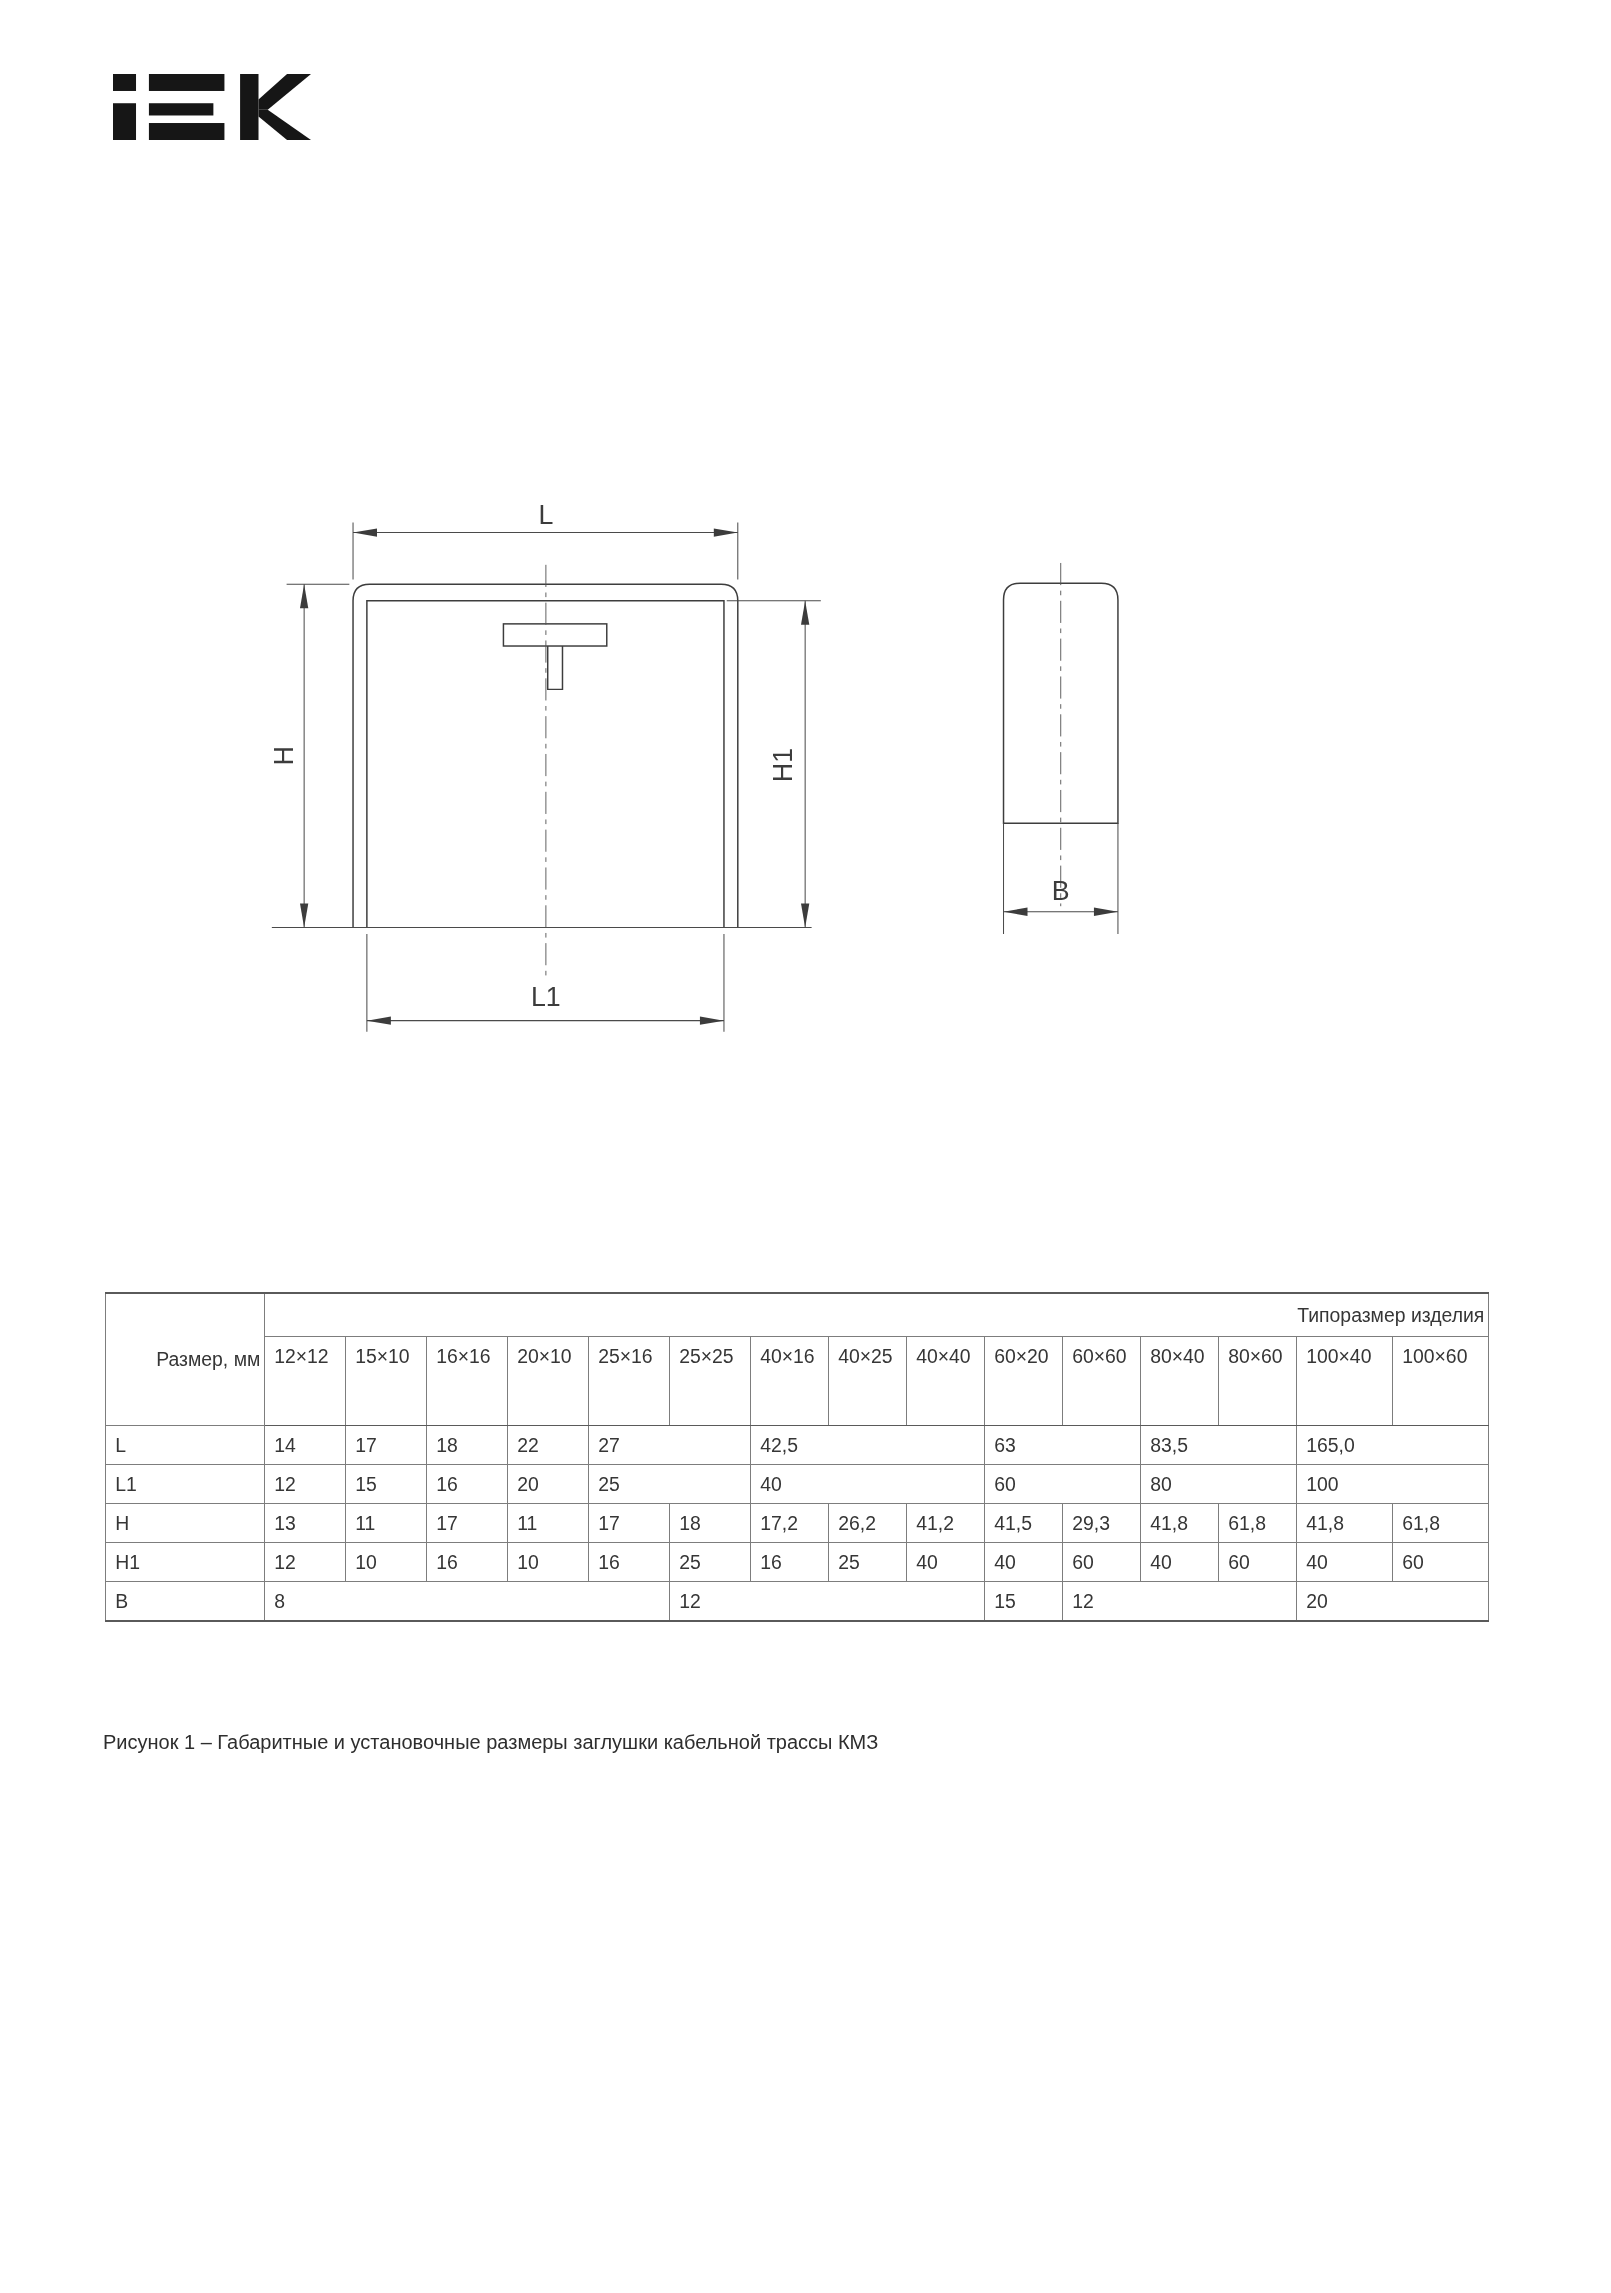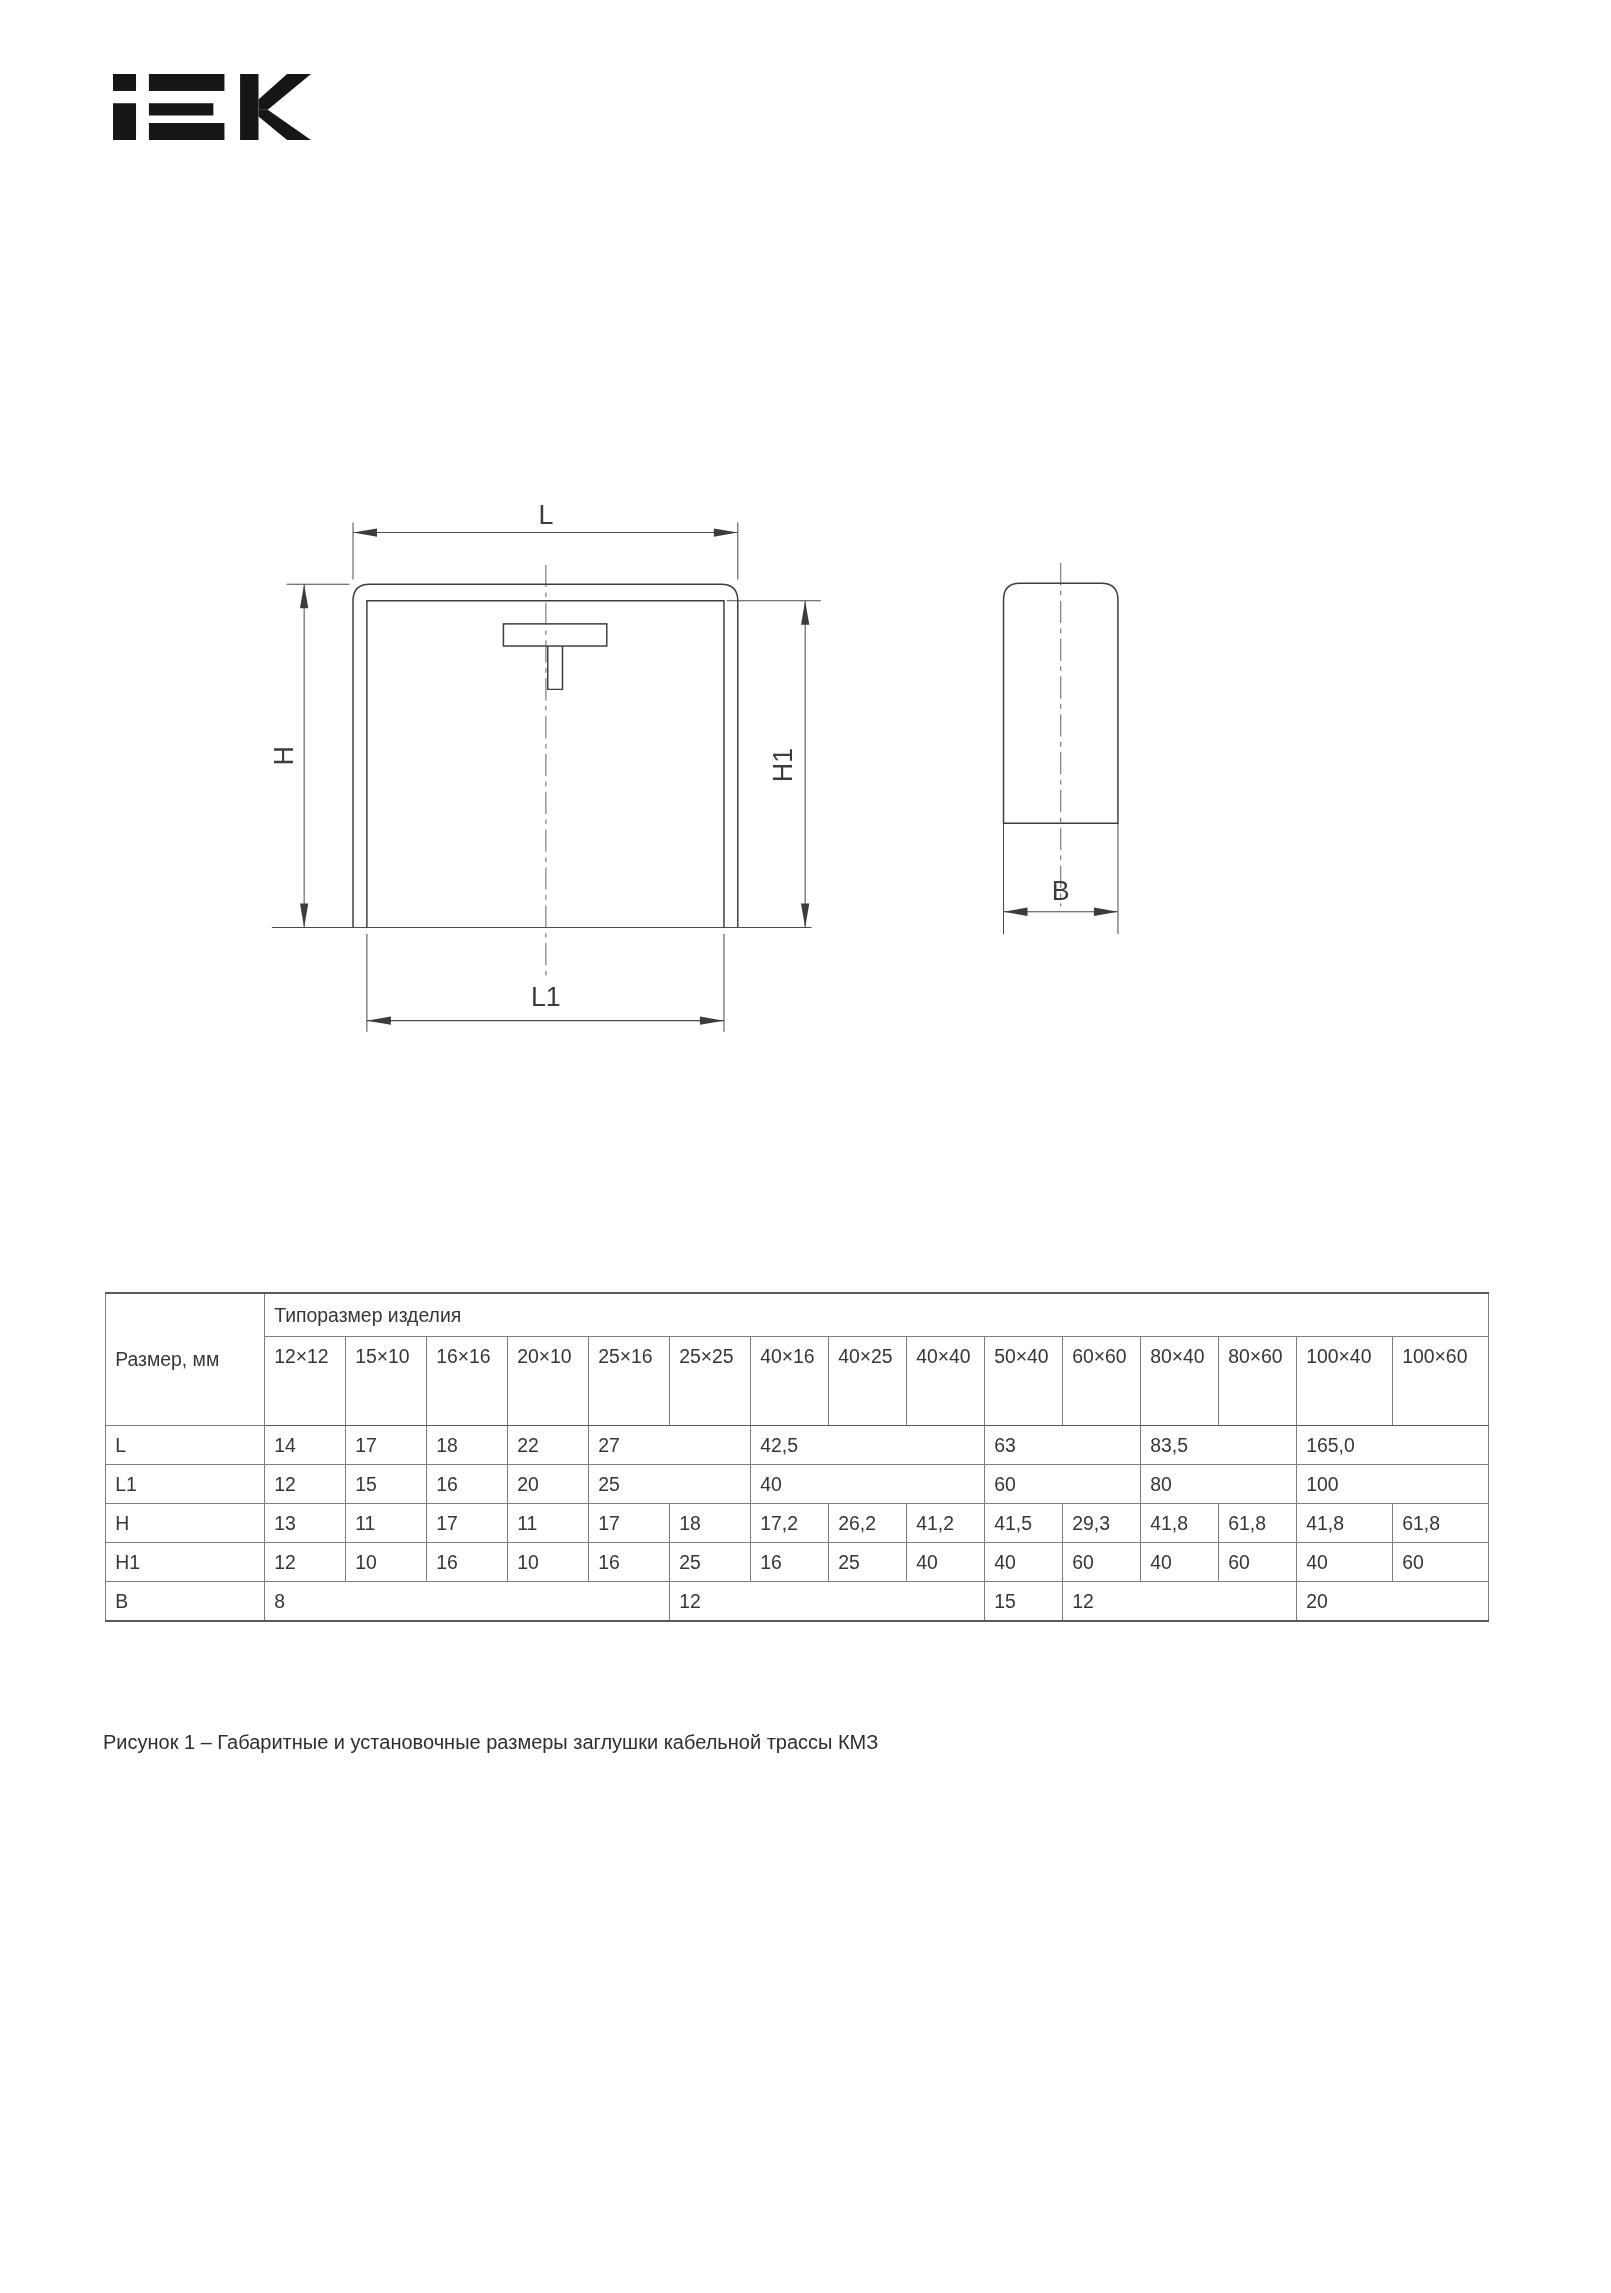--- a/index.html
+++ b/index.html
@@ -21,21 +21,21 @@
     position:absolute; left:105px; top:1292px;
     border-collapse:collapse; table-layout:fixed;
     font-size:19.4px; color:#363636;
     border-top:2.3px solid #5a5a5a; border-bottom:2.3px solid #5a5a5a;
     border-left:0.9px solid #7d7d7d; border-right:0.9px solid #7d7d7d;
   }
   table.dim-table th, table.dim-table td{
     border:0.9px solid #7d7d7d; font-weight:400; text-align:left;
     padding:0 3.7px 0 9.2px; overflow:hidden; white-space:nowrap;
   }
-  tr.hdr1 th{height:42px; vertical-align:middle;}
+  tr.hdr1 th{height:42px; vertical-align:middle;text-align:right;}
   th.corner{vertical-align:top; padding-top:11px;}
   tr.hdr2 th{height:80px; vertical-align:top; padding-top:8.3px; border-bottom:1.8px solid #5a5a5a;margin-top:12px;}
   th.corner{border-bottom:1.8px solid #5a5a5a;}
   tr.datarow td{height:38px; vertical-align:middle;}
   .caption{position:absolute; left:103px; top:1731px; font-size:20px; color:#2e2e2e;text-align:right;}
 </style>
 </head>
 <body>
 
 <div class="page">
@@ -137,21 +137,21 @@
       <tr class="hdr2">
           <th>12×12</th>
           <th>15×10</th>
           <th>16×16</th>
           <th>20×10</th>
           <th>25×16</th>
           <th>25×25</th>
           <th>40×16</th>
           <th>40×25</th>
           <th>40×40</th>
-          <th>50×40</th>
+          <th>60×20</th>
           <th>60×60</th>
           <th>80×40</th>
           <th>80×60</th>
           <th>100×40</th>
           <th>100×60</th>
         </tr>
     </thead>
     <tbody>
         <tr class="datarow">
           <td>L</td>

